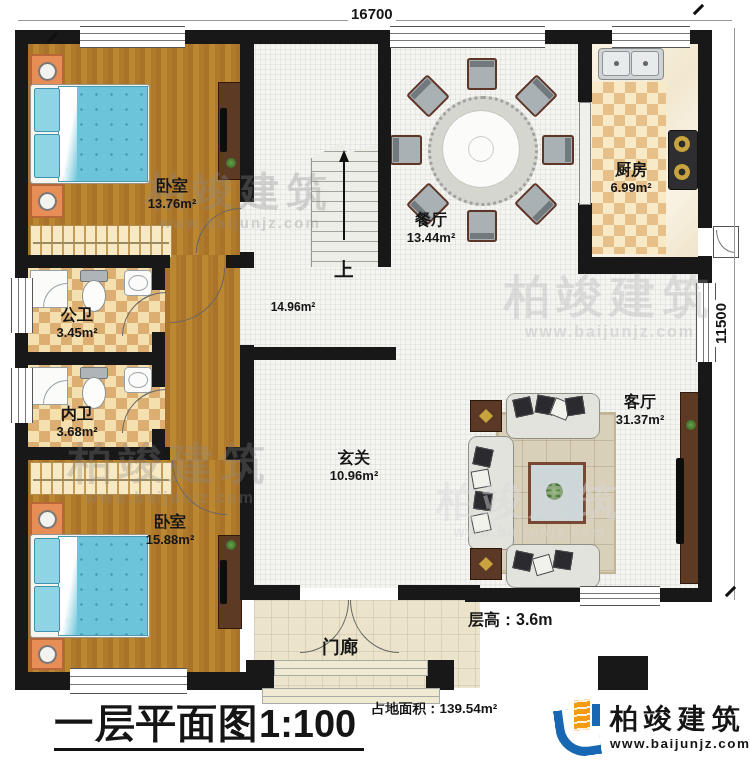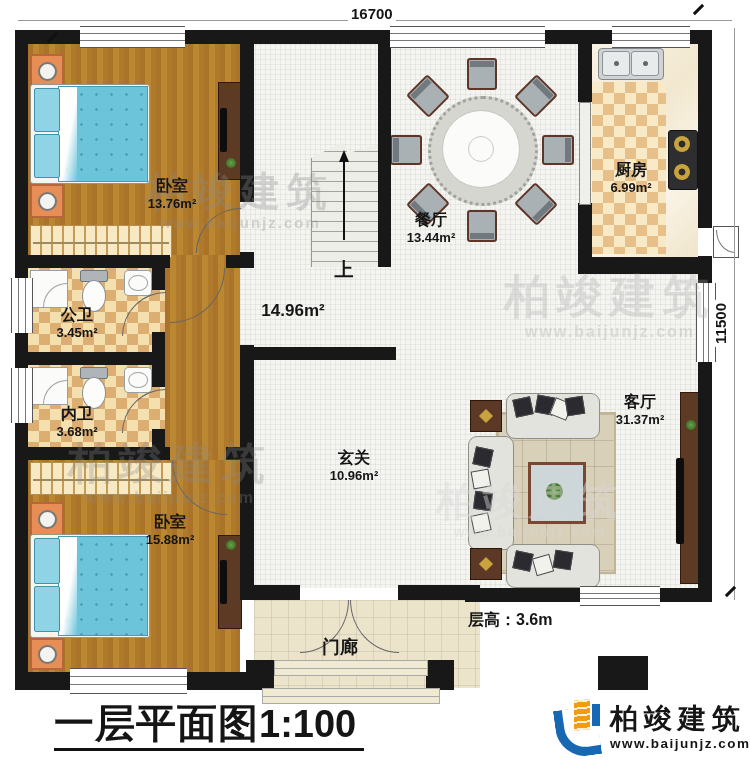--- a/index.html
+++ b/index.html
@@ -276,21 +276,21 @@
   </div>
   <div class="lbl" style="left:77px;top:305px;">
     <span class="nm">公卫</span>
     <span class="ar">3.45m²</span>
   </div>
   <div class="lbl" style="left:77px;top:404px;">
     <span class="nm">内卫</span>
     <span class="ar">3.68m²</span>
   </div>
   <div class="lbl" style="left:293px;top:300px;">
-    <span class="ar" style="font-size:17px;">14.96m²</span>
+    <span class="ar" style="font-size:12px;">14.96m²</span>
   </div>
   <div class="lbl" style="left:354px;top:448px;">
     <span class="nm">玄关</span>
     <span class="ar">10.96m²</span>
   </div>
   <div class="lbl" style="left:170px;top:512px;">
     <span class="nm">卧室</span>
     <span class="ar">15.88m²</span>
   </div>
   <div class="lbl" style="left:640px;top:392px;">
@@ -304,20 +304,21 @@
     <span class="nm" style="font-size:19px;">上</span>
   </div>
   <div class="note" style="left:468px;top:610px;">层高：3.6m</div>
 
   <div class="ftitle" style="left:54px;top:696px;">
     <span class="t">一层平面图</span><span class="s">1:100</span>
   </div>
   <div class="abs" style="left:54px;top:748px;width:310px;height:3px;background:#111;"></div>
 
   <div class="stats" style="left:372px;top:698px;">
+    <div><span>占地面积：</span><span>139.54m²</span></div>
   </div>
 
   <div class="abs" style="left:556px;top:698px;width:48px;height:56px;">
     <div class="abs" style="left:18px;top:2px;width:16px;height:30px;background:#f39c12;transform:skewY(-6deg);background-image:repeating-linear-gradient(to bottom,rgba(255,255,255,.85) 0 2px,transparent 2px 7px);"></div>
     <div class="abs" style="left:36px;top:6px;width:8px;height:22px;background:#1767b2;"></div>
     <div class="abs" style="left:0px;top:10px;width:34px;height:40px;border-left:9px solid #1767b2;border-bottom:9px solid #1767b2;border-bottom-left-radius:30px;transform:rotate(-8deg);"></div>
   </div>
   <div class="brand-name" style="left:610px;top:700px;">柏竣建筑</div>
   <div class="brand-url" style="left:610px;top:736px;">www.baijunjz.com</div>
 

